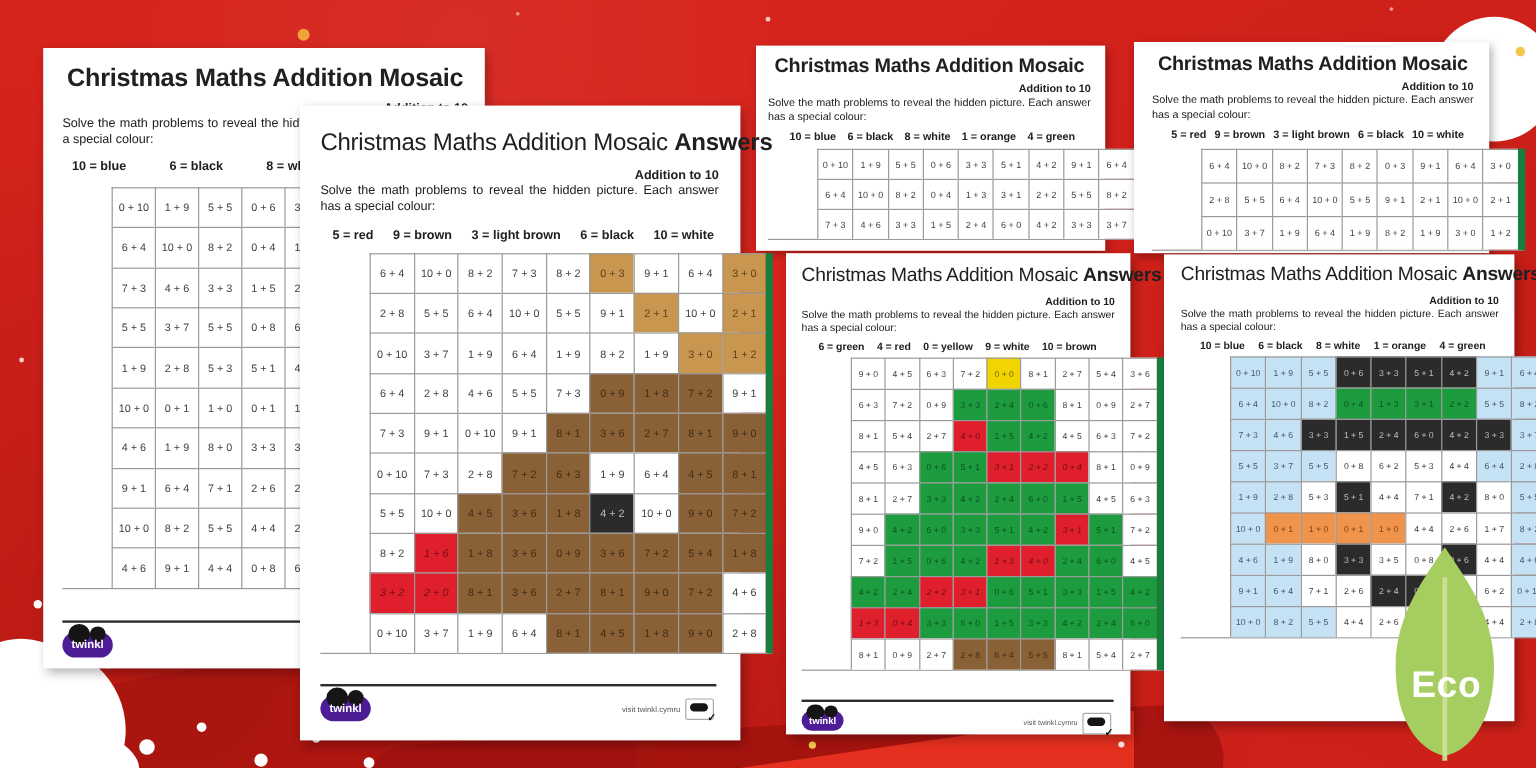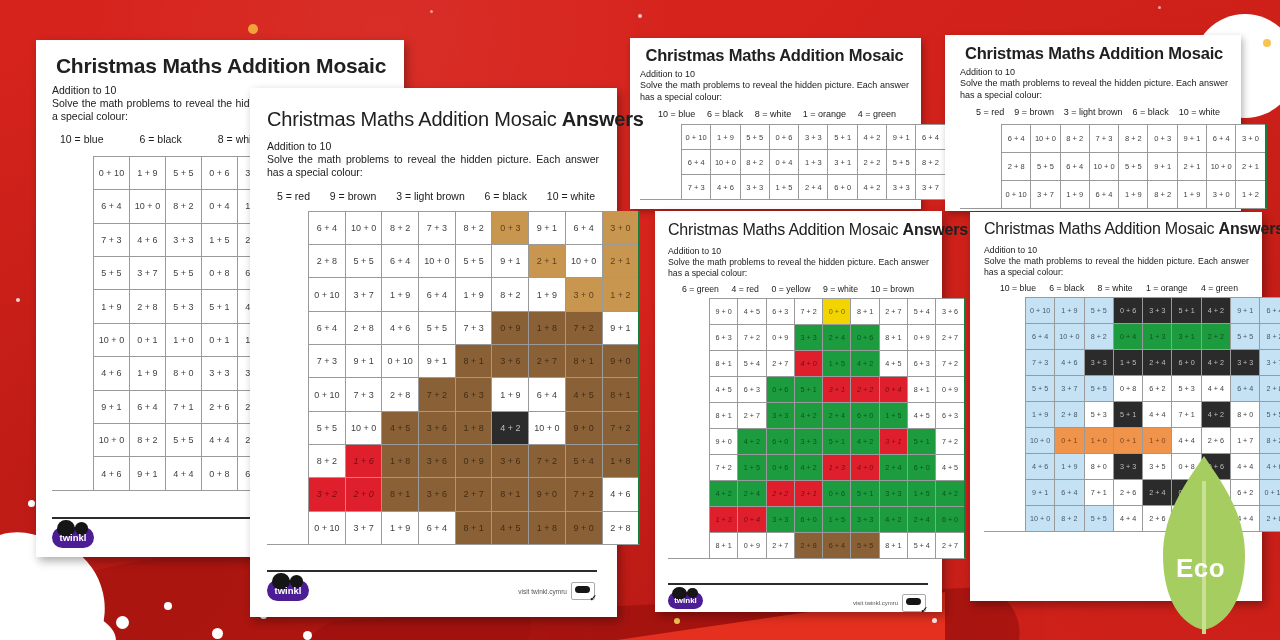--- a/index.html
+++ b/index.html
@@ -22,26 +22,26 @@
   .splat-main{left:-46px;top:536px;width:150px;height:150px;border-radius:45% 55% 60% 40%;transform:rotate(15deg);}
   .splat-2{left:-24px;top:606px;width:140px;height:70px;}
   .dot{border-radius:50%;}
   
   .sheet{position:absolute;background:#fff;color:#202020;box-shadow:3px 4px 9px rgba(0,0,0,.33);box-sizing:border-box;}
   .z1{z-index:1}.z2{z-index:2}
   .title{text-align:center;letter-spacing:-.2px;white-space:nowrap;}
   .title b{font-weight:700;}
   .tq{font-weight:700;}
   .ta{font-weight:400;}
-  .sub{font-weight:400;margin-top:6px;}
+  .sub{font-weight:700;margin-top:6px;text-align:right;}
   .desc{margin:1px 0 0 0;text-align:justify;line-height:1.28;}
-  .key{display:flex;}
+  .key{display:flex;font-weight:bold;}
   .key-item{white-space:nowrap;}
   .grid{display:grid;grid-template-columns:repeat(var(--cols),var(--cw));grid-auto-rows:var(--ch);
-        border-right:2px solid #15803d;border-bottom:1px solid #9a9a9a;width:max-content;padding-left:41px;}
+        border-right:6px solid #15803d;border-bottom:1px solid #9a9a9a;width:max-content;padding-left:41px;}
   .cell{border-left:1px solid #9a9a9a;border-top:1px solid #9a9a9a;display:flex;align-items:center;justify-content:center;
         font-size:var(--cfs);color:#3f3f3f;white-space:nowrap;overflow:hidden;}
   .c-w{background:#fff;}
   .c-lb{background:var(--c-light_brown);color:rgba(30,15,0,.65);}
   .c-br{background:var(--c-brown);color:rgba(20,10,0,.62);}
   .c-bk{background:var(--c-black);color:#bdbdbd;}
   .c-rd{background:var(--c-red);color:rgba(40,0,0,.6);font-style:italic;}
   .c-gr{background:var(--c-green);color:rgba(0,35,5,.62);}
   .c-yl{background:var(--c-yellow);color:rgba(60,45,0,.7);}
   .c-bl{background:var(--c-blue);color:#46576a;}
@@ -94,21 +94,21 @@
   .sB .cloud span{font-size:9.5px;line-height:21px;}
   .sB .visit{right:22px;top:494px;font-size:6.5px;}
   .sD .rule{left:13px;right:14px;top:372px;}
   .sD .cloud{left:13px;top:381px;width:35px;height:17px;}
   .sD .cloud span{font-size:8px;line-height:17px;}
   .sD .visit{right:16px;top:383px;font-size:6px;}
   
   .eco-banner{position:absolute;left:983px;top:541px;width:279px;height:60px;background:var(--c-banner_green);border-radius:7px;z-index:30;box-shadow:0 3px 7px rgba(0,0,0,.22);}
   .eco-banner span{display:block;padding-left:24px;line-height:58px;font-size:33px;color:#fff;letter-spacing:.5px;}
   .eco-leaf{position:absolute;left:1159px;top:453px;z-index:31;}
-  .eco-word{position:absolute;left:1176px;top:553px;z-index:32;font-size:26px;font-weight:700;color:#fff;letter-spacing:.5px;}
+  .eco-word{position:absolute;left:1176px;top:553px;z-index:32;font-size:31px;font-weight:700;color:#fff;letter-spacing:.5px;}
 </style>
 </head>
 <body>
 
 <div class="stage">
 
   <div class="dec swash1"></div>
   <div class="dec swash2"></div>
   <div class="dec swash3"></div>
   <div class="dec moon"></div>

